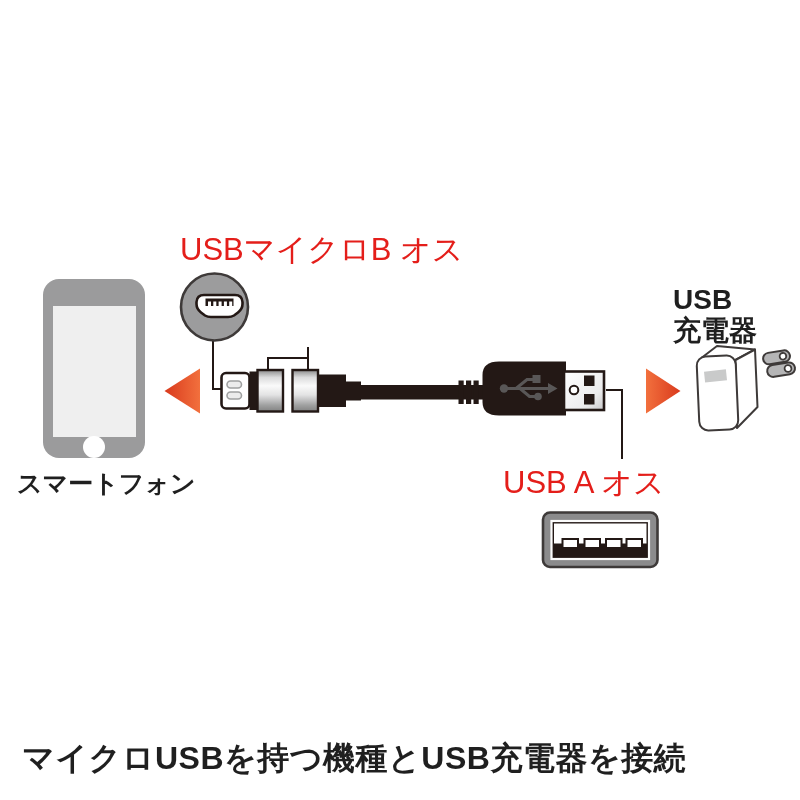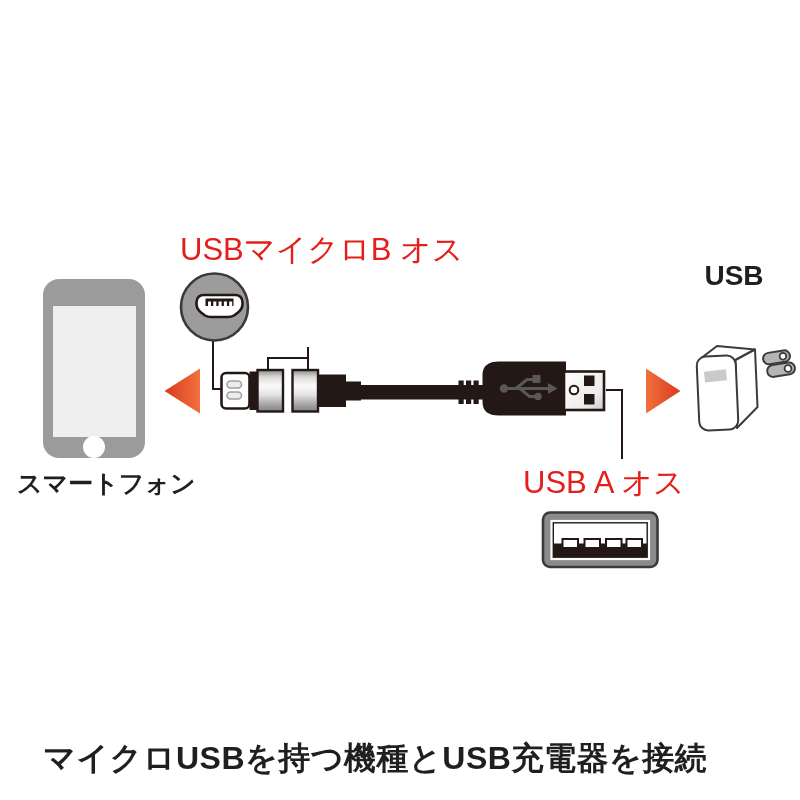--- a/index.html
+++ b/index.html
@@ -18,26 +18,26 @@
   .canvas svg{position:absolute;left:0;top:0;}
   .lbl{
     position:absolute;
     white-space:nowrap;
     color:var(--text-black);
     line-height:1.08;
   }
   .red{color:var(--label-red);font-weight:400;font-size:31px;}
   .black-label{font-weight:700;font-size:25px;}
   .charger-label{
-    position:absolute;left:673px;top:260px;width:122px;
-    text-align:center;font-weight:700;font-size:28px;line-height:31px;
+    position:absolute;left:673px;top:284px;width:122px;
+    text-align:left;font-weight:700;font-size:28px;line-height:31px;
     color:var(--text-black);
   }
   .caption{
-    position:absolute;left:43px;top:737px;
+    position:absolute;left:22px;top:737px;
     font-size:32px;font-weight:700;letter-spacing:0.5px;
     color:var(--text-black);white-space:nowrap;
   }
 </style>
 </head>
 <body>
 
 <div class="canvas">
 
   <svg width="800" height="800" viewBox="0 0 800 800">
@@ -147,18 +147,19 @@
     </g>
   </svg>
 
   <div class="lbl red" style="left:180px;top:233px">USBマイクロB オス</div>
 
 
   <div class="lbl black-label" style="left:17px;top:470px">スマートフォン</div>
 
   <div class="charger-label">
     <div>USB</div>
+    <div>充電器</div>
   </div>
 
-  <div class="lbl red" style="left:523px;top:466px">USB A オス</div>
+  <div class="lbl red" style="left:503px;top:466px">USB A オス</div>
 
   <div class="caption">マイクロUSBを持つ機種とUSB充電器を接続</div>
 </div>
 
 </body></html>

